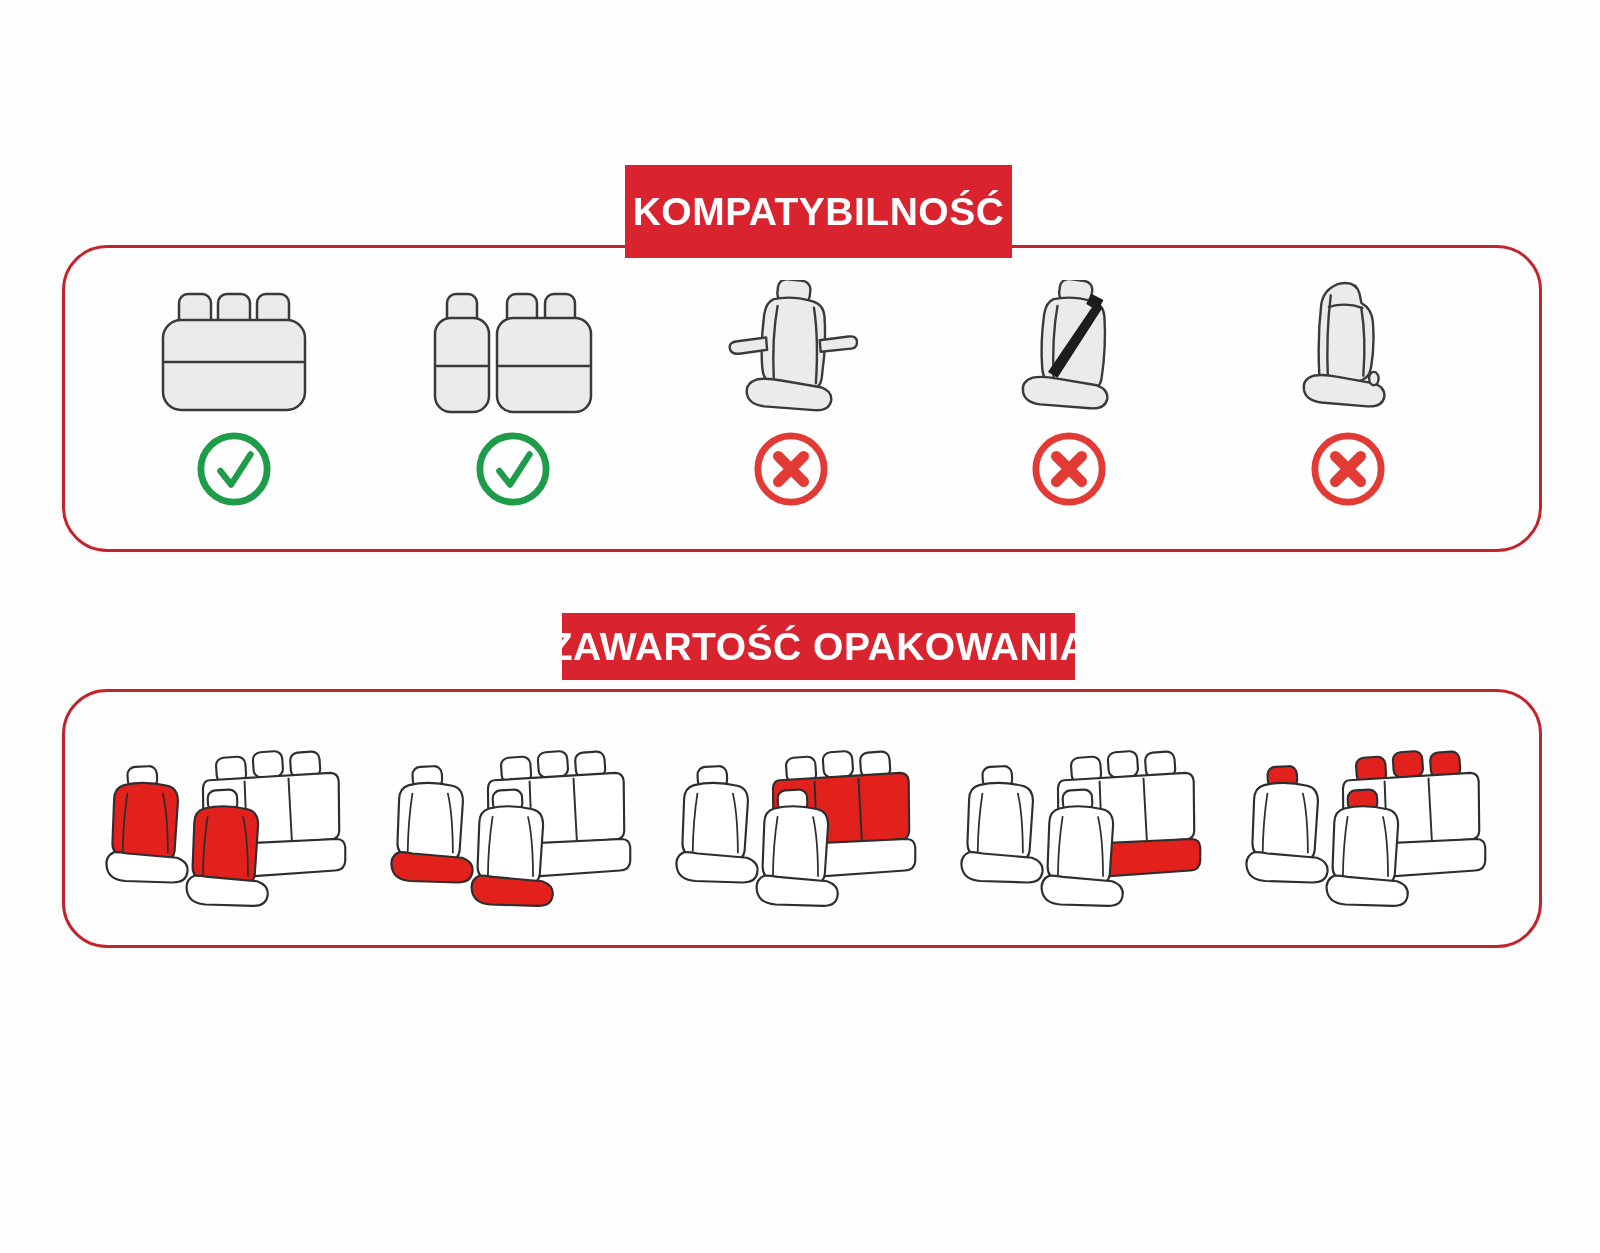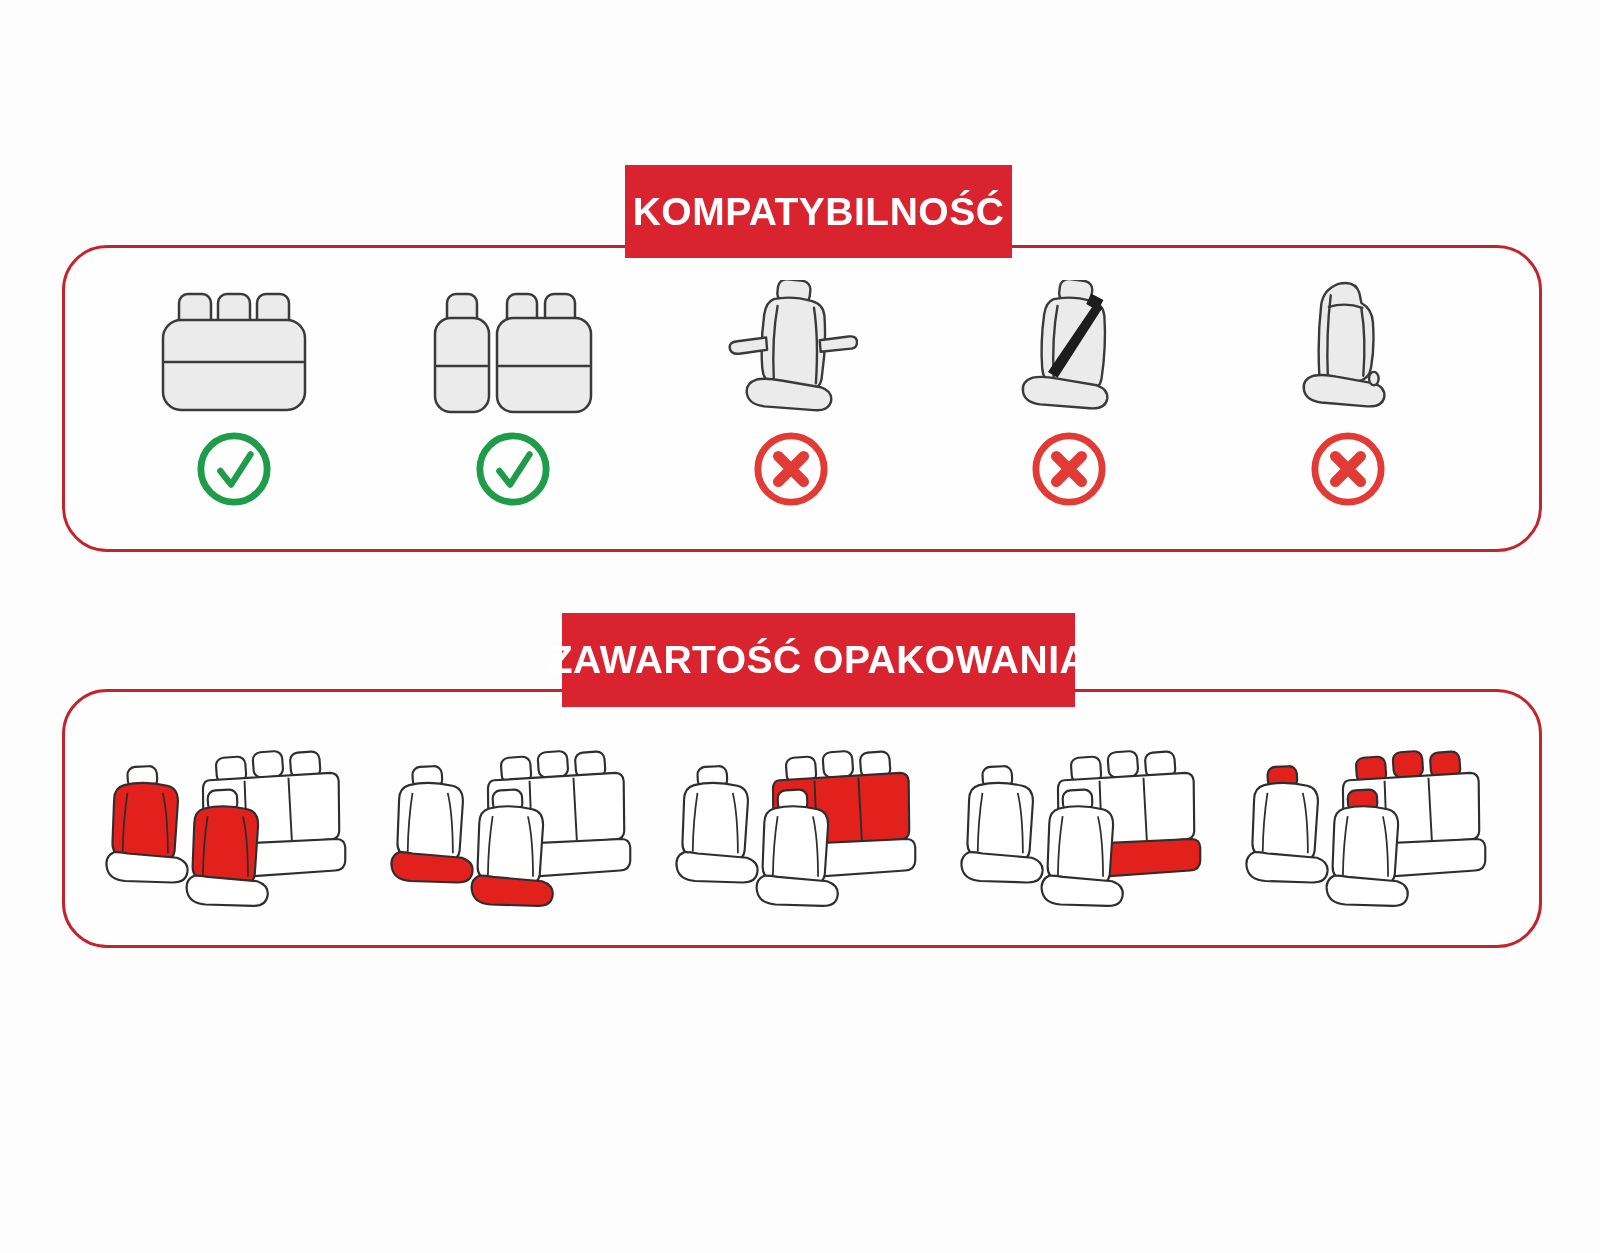--- a/index.html
+++ b/index.html
@@ -7,21 +7,21 @@
   .page { position:relative; width:1600px; height:1253px; background:#fdfdfd; overflow:hidden; }
 
   .banner {
     position:absolute; z-index:2;
     background:var(--banner-red,#D9232E);
     color:#ffffff; font-weight:bold; font-size:39px; letter-spacing:0.5px;
     display:flex; align-items:center; justify-content:center;
     white-space:nowrap;
   }
   .banner-1 { left:625px; top:165px; width:387px; height:93px; }
-  .banner-2 { left:562px; top:613px; width:513px; height:94px; }
+  .banner-2 { left:562px; top:613px; width:513px; height:67px; }
 
   .panel {
     position:absolute; z-index:1; left:62px; width:1480px;
     border:3px solid var(--panel-border-red,#C3242C);
     border-radius:45px; background:#fefefe;
     display:flex; flex-direction:row;
   }
   .panel-1 { top:245px; height:307px; padding:34px 52px 0 30px; }
   .panel-2 { top:689px; height:259px; padding:16px 30px 0 18px; align-items:center; }
 

